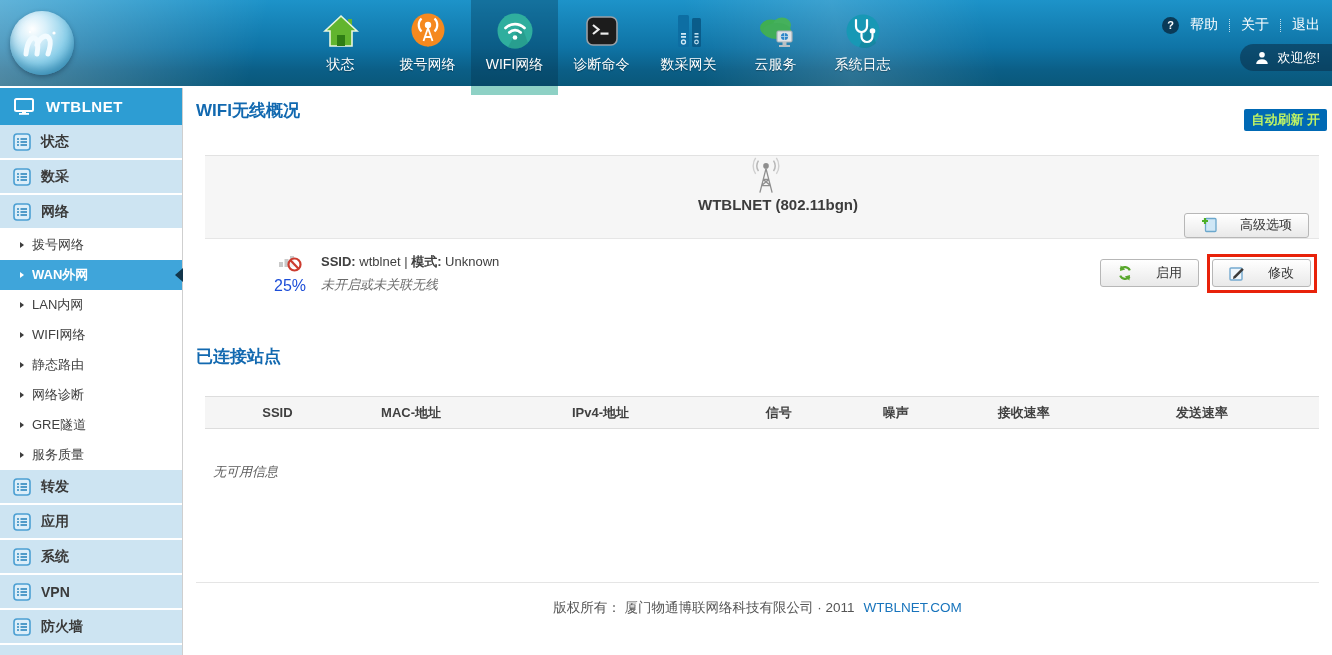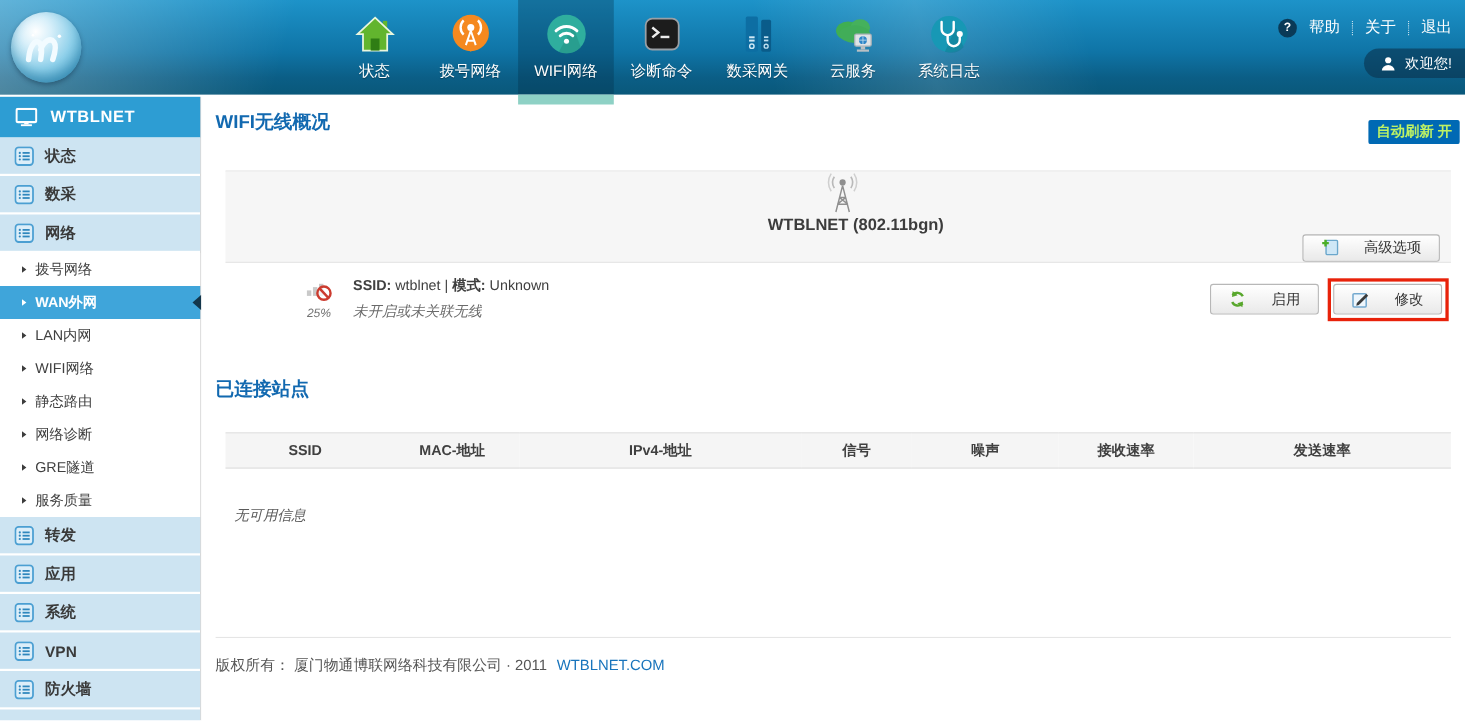--- a/index.html
+++ b/index.html
@@ -67,37 +67,37 @@
   .panel-head { height:83px; background:#f6f6f6; border-bottom:1px solid #e6e6e6; display:flex;
     align-items:center; padding:0 10px 0 17px;flex-direction:column; }
   .device-title { font-size:15px; font-weight:bold; color:#3c3c3c; margin-left:25px; }
   .btn { display:inline-flex; align-items:center; gap:23px; height:28px; padding:0 16px;
     background:linear-gradient(#ffffff,#e9e9e9); border:1px solid #b7b7b7; border-radius:3px;
     font-size:13px; color:#333; cursor:pointer; font-family:inherit; }
   .adv-btn { margin-left:auto; height:27px; }
 
   .panel-row { display:flex; align-items:center; padding:12px 8px 16px 0; min-height:58px; }
   .sig-block { margin-left:64px; width:42px; text-align:center; }
-  .sig-pct { font-size:11px; color:#737373; margin-top:1px;font-style:italic; }
+  .sig-pct { font-size:16px; color:#1d4ed8; margin-top:1px; }
   .ssid-block { margin-left:10px; }
   .ssid-line b { font-weight:bold; }
   .status-line { font-style:italic; color:#6a6a6a; margin-top:5px; }
   .row-btns { margin-left:auto; display:flex; gap:13px; }
   .modify-wrap { position:relative; display:inline-flex; }
   .red-box { position:absolute; top:-5px; bottom:-6px; left:-5px; right:-6px;
     border:3px solid #e8220a; pointer-events:none; }
 
   .section-title { margin:34px 0 0 13px; font-size:17px; font-weight:bold; color:#1269b0; }
   .stations-table { margin:28px 13px 0 22px; width:calc(100% - 35px); border-collapse:collapse; }
   .stations-table th { height:32px; background:#f5f5f5; border-top:1px solid #dddddd;
     border-bottom:1px solid #dddddd; font-size:13px; font-weight:bold; color:#404040; text-align:center; }
   .empty-text { margin:34px 0 0 30px; font-style:italic; color:#5a5a5a; }
 
   .footer { margin:101px 13px 0 13px; border-top:1px solid #e5e5e5; padding-top:16px;
-    color:#555; font-size:13.5px; }
+    text-align:center; color:#555; font-size:13.5px; }
   .footer a { color:#1874bc; text-decoration:none; margin-left:5px; cursor:pointer; }
 </style>
 </head>
 <body>
 
 <div class="page">
 
   <header class="header">
     <div class="logo">
       <div class="logo-sphere">

